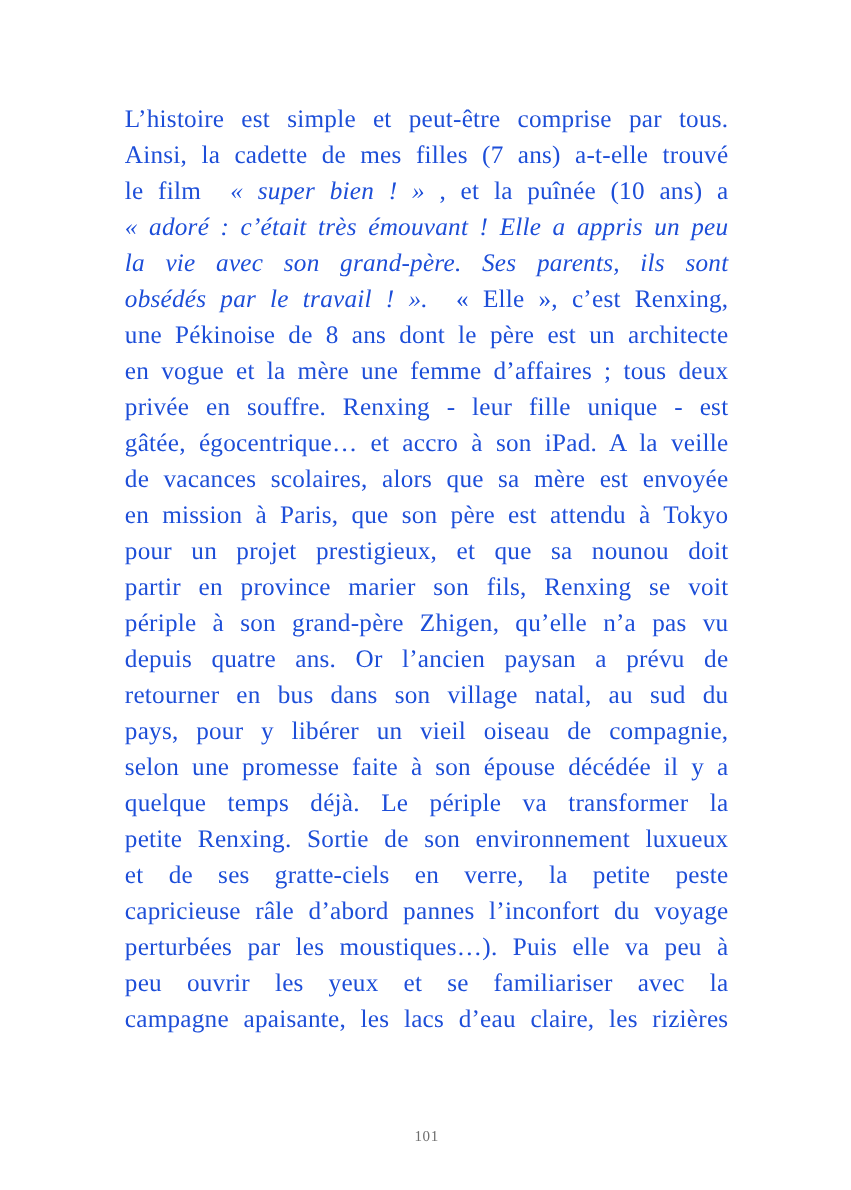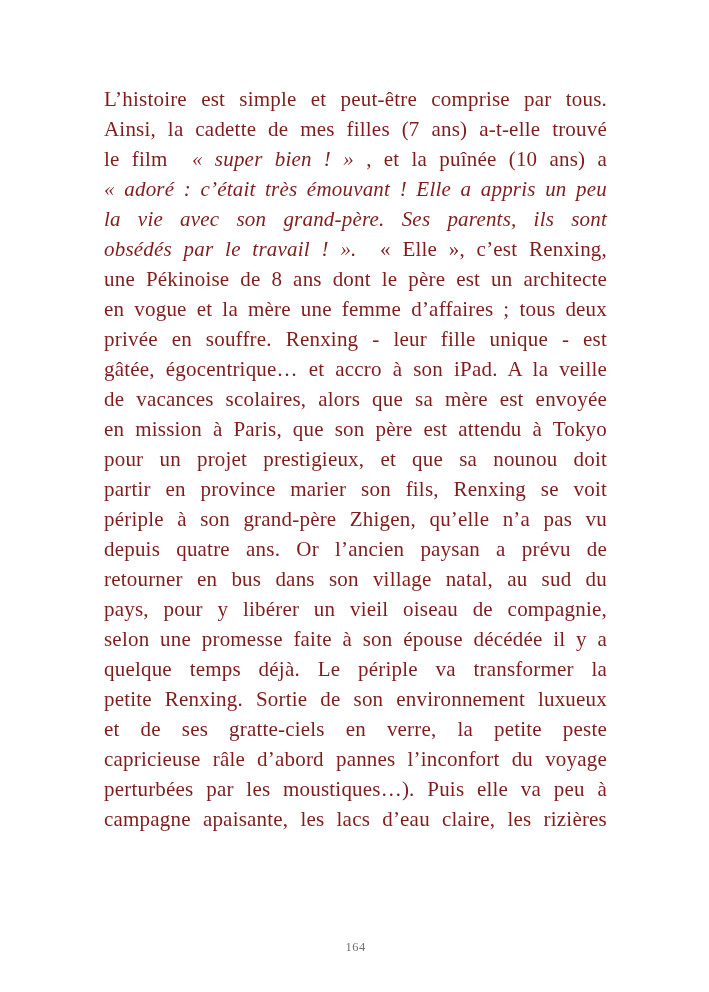--- a/index.html
+++ b/index.html
@@ -21,21 +21,21 @@
     height: 992px;
     background: #ffffff;
   }
   .text-block {
     position: absolute;
     left: 104px;
     top: 84px;
     width: 503px;
     font-size: 21px;
     line-height: 30px;
-    color: #7f1d1d;
+    color: #1d4ed8;
     letter-spacing: 0.2px;
   }
   .line {
     text-align: justify;
     text-align-last: justify;
     -moz-text-align-last: justify;
     height: 30px;
     overflow: visible;
     white-space: normal;
   }
@@ -77,16 +77,17 @@
       <div class="line"><span>périple à son grand-père Zhigen, qu’elle n’a pas vu</span></div>
       <div class="line"><span>depuis quatre ans. Or l’ancien paysan a prévu de</span></div>
       <div class="line"><span>retourner en bus dans son village natal, au sud du</span></div>
       <div class="line"><span>pays, pour y libérer un vieil oiseau de compagnie,</span></div>
       <div class="line"><span>selon une promesse faite à son épouse décédée il y a</span></div>
       <div class="line"><span>quelque temps déjà. Le périple va transformer la</span></div>
       <div class="line"><span>petite Renxing. Sortie de son environnement luxueux</span></div>
       <div class="line"><span>et de ses gratte-ciels en verre, la petite peste</span></div>
       <div class="line"><span>capricieuse râle d’abord pannes l’inconfort du voyage</span></div>
       <div class="line"><span>perturbées par les moustiques…). Puis elle va peu à</span></div>
+      <div class="line"><span>peu ouvrir les yeux et se familiariser avec la</span></div>
       <div class="line"><span>campagne apaisante, les lacs d’eau claire, les rizières</span></div>
     </div>
-  <div class="folio">164</div>
+  <div class="folio">101</div>
 </div>
 
 </body></html>

